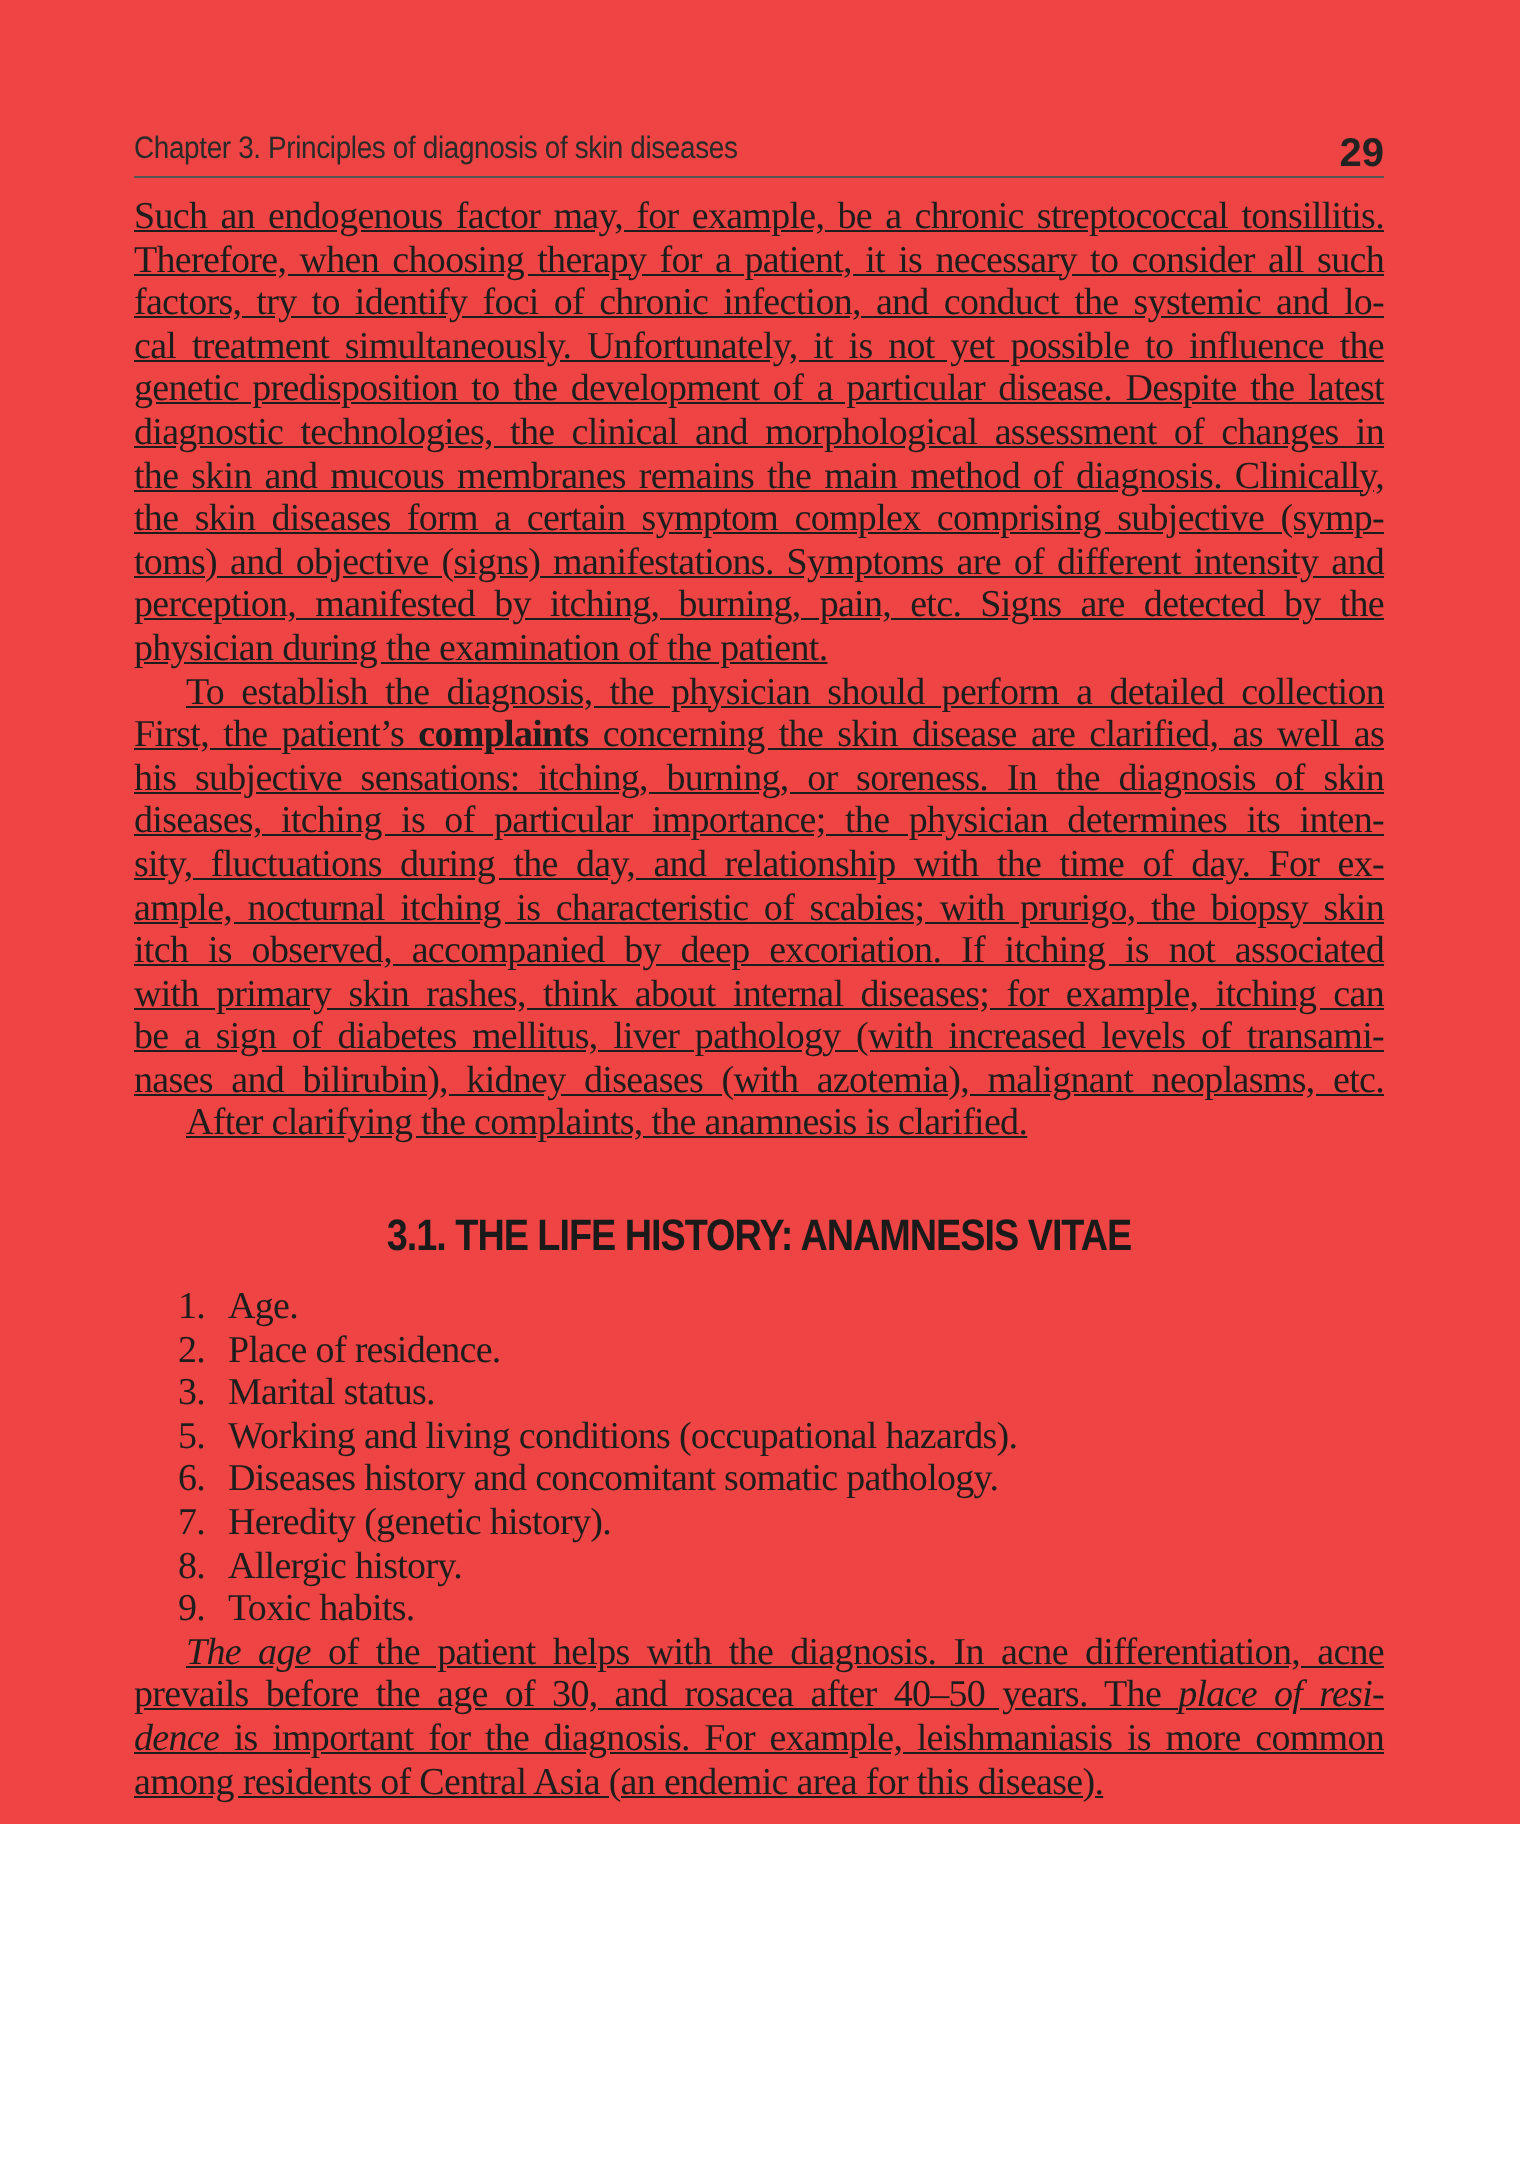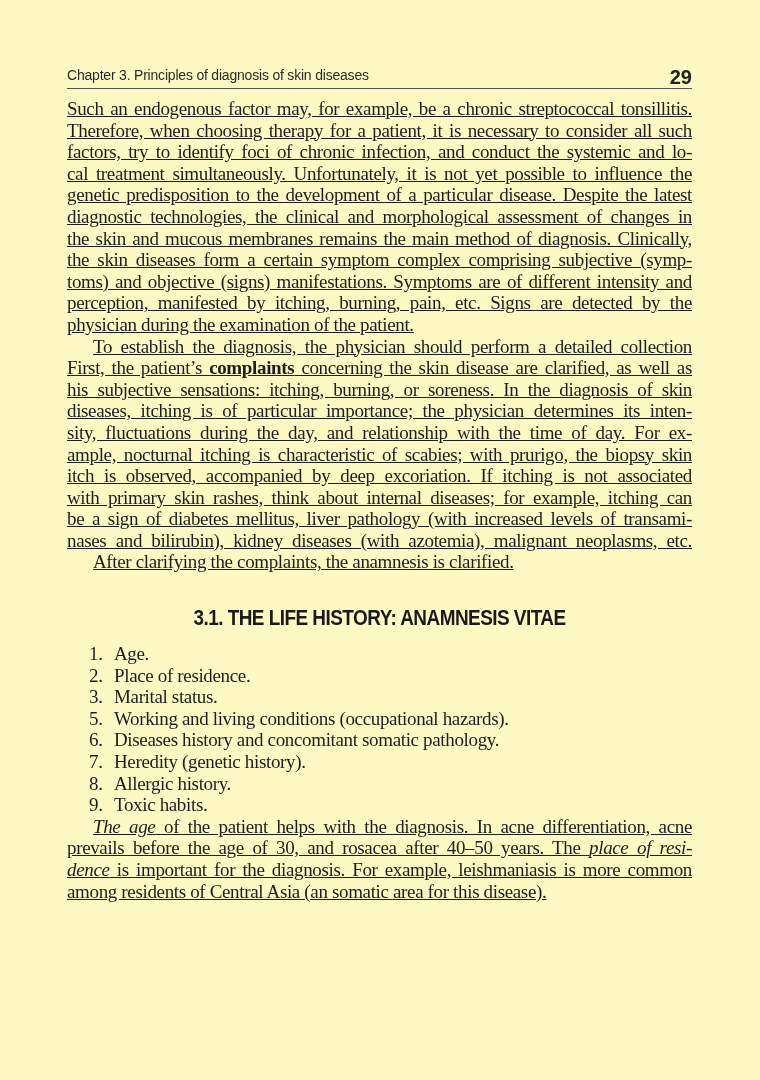--- a/index.html
+++ b/index.html
@@ -1,17 +1,17 @@
 <!DOCTYPE html>
 <html><head>
 <meta charset="utf-8">
 <style>
   html, body { margin: 0; padding: 0; background: #ffffff; }
   body { width: 760px; height: 1080px; position: relative; overflow: hidden; color: #1d1d1d; }
-  .page { position: absolute; left: 0; top: 0; width: 760px; height: 1080px; background: #fef9c3; }
+  .page { position: absolute; left: 0; top: 0; width: 760px; height: 912px; background: #ef4444; }
   .running-head {
     position: absolute; left: 67px; top: 64px; width: 625px; height: 24px;
     font-family: "Liberation Sans", sans-serif; font-size: 15.5px; letter-spacing: -0.2px;
     color: #2a2a2a; transform: scaleX(0.9); transform-origin: left center;
   }
   .running-head .title { position: absolute; left: 0; top: 2px; white-space: nowrap; }
   .page-number {
     position: absolute; right: 68px; top: 66px; font-family: "Liberation Sans", sans-serif;
     font-size: 20px; font-weight: bold; color: #222;
   }
@@ -86,17 +86,17 @@
       <span class="list-item"><span class="num">6.</span><span>Diseases history and concomitant somatic pathology.</span></span>
       <span class="list-item"><span class="num">7.</span><span>Heredity (genetic history).</span></span>
       <span class="list-item"><span class="num">8.</span><span>Allergic history.</span></span>
       <span class="list-item"><span class="num">9.</span><span>Toxic habits.</span></span>
     </div>
 
     <div>
       <span class="ln indent"><span class="i">The age</span><span> of the patient helps with the diagnosis. In acne differentiation, acne</span></span>
       <span class="ln"><span>prevails before the age of 30, and rosacea after 40–50 years. The </span><span class="i">place of resi-</span></span>
       <span class="ln"><span class="i">dence</span><span> is important for the diagnosis. For example, leishmaniasis is more common</span></span>
-      <span class="ln last">among residents of Central Asia (an somatic area for this disease).</span>
+      <span class="ln last">among residents of Central Asia (an endemic area for this disease).</span>
     </div>
 
   </div>
 </div>
 
 </body></html>

